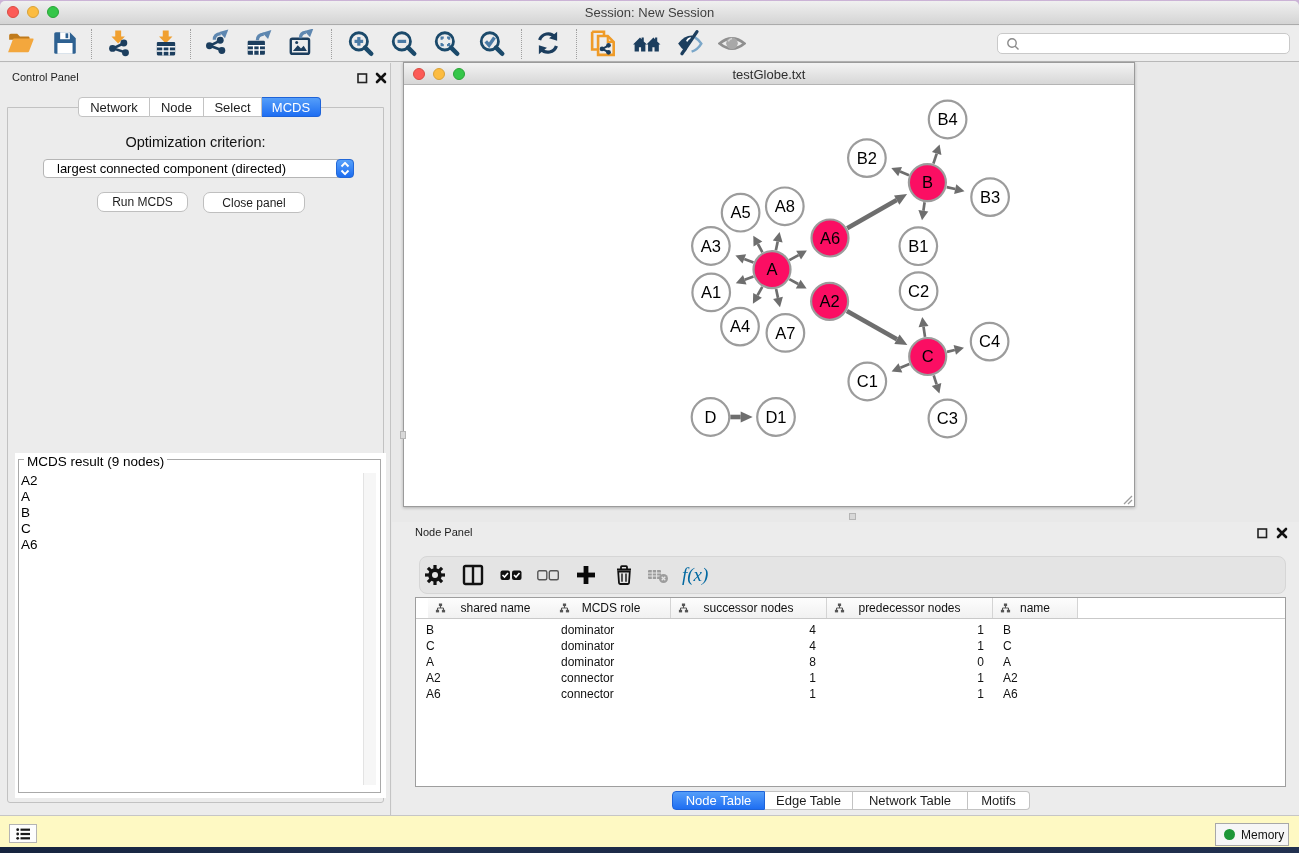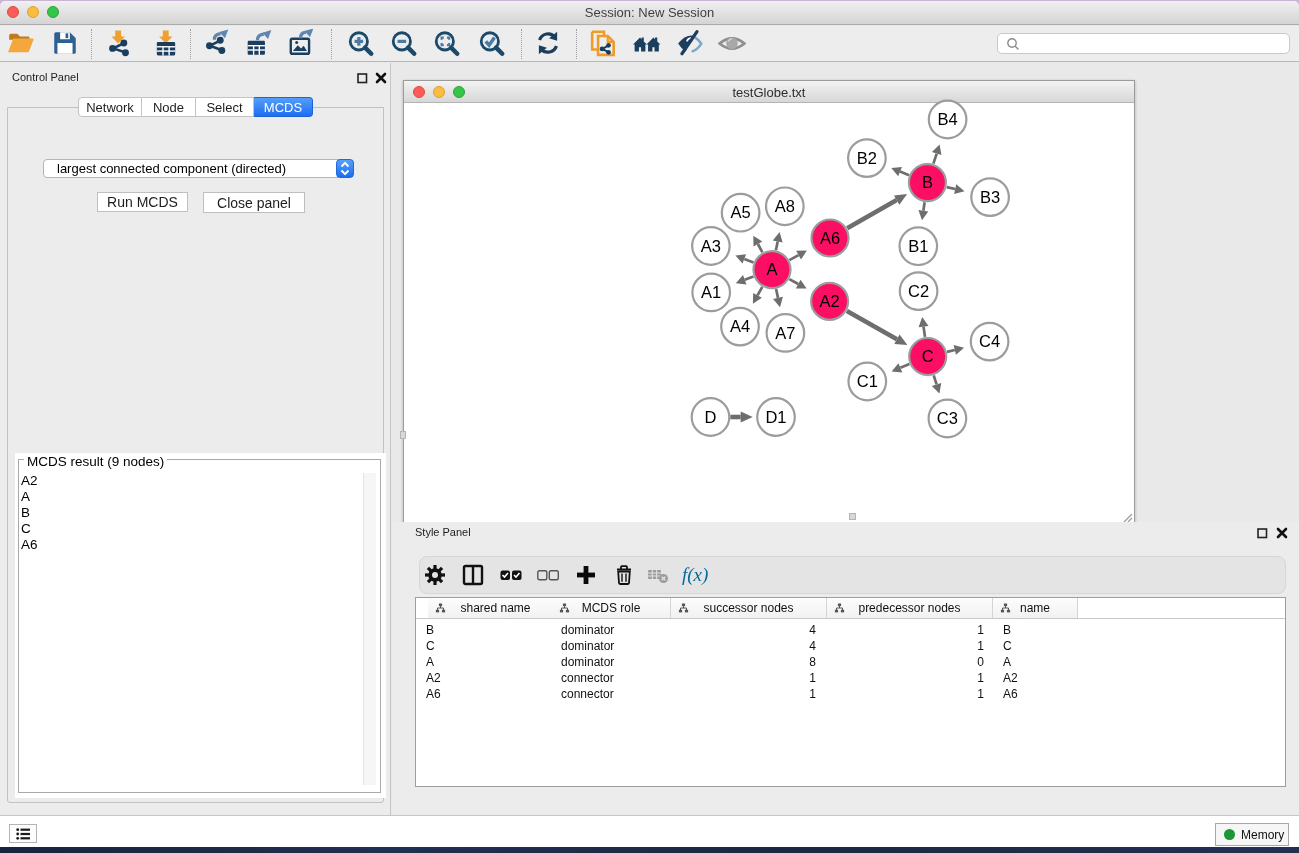--- a/index.html
+++ b/index.html
@@ -12,25 +12,25 @@
 .sep{top:3px;height:30px;width:0;border-left:1px dotted #9f9f9f}
 .searchbox{left:997px;top:7px;width:293px;height:21px;background:#fff;border:1px solid #c9c9c9;border-radius:5px}
 .cpanel{left:0;top:63px;width:391px;height:752px;background:#ececec;border-right:1px solid #c4c4c4}
 .phead{font-size:11px;color:#1d1d1d}
 .seg{position:absolute;display:flex;font-size:13px;color:#1d1d1d;z-index:5}
 .seg>div{background:#fff;border:1px solid #c3c3c3;border-left:none;display:flex;align-items:center;justify-content:center}
 .seg>div:first-child{border-left:1px solid #c3c3c3;border-radius:4px 0 0 4px}
 .seg>div:last-child{border-radius:0 4px 4px 0}
 .seg>div.sel{background:linear-gradient(#559ef9,#1e6ef2);color:#fff;border-color:#1e63d8}
 .tabcontent{left:7px;top:44px;width:377px;height:696px;border:1px solid #c2c2c2;border-radius:0 0 3px 3px;background:#ececec}
-.btn{position:absolute;background:#fff;border:1px solid #bfbfbf;border-radius:0;font-size:14px;color:#1d1d1d;display:flex;align-items:center;justify-content:center}
-.netwin{left:403px;top:80px;width:732px;height:445px;background:#fff;border:1px solid #9b9b9b;box-shadow:0 1px 3px rgba(0,0,0,.25)}
+.btn{position:absolute;background:#fff;border:1px solid #bfbfbf;border-radius:7px;font-size:12px;color:#1d1d1d;display:flex;align-items:center;justify-content:center}
+.netwin{left:403px;top:62px;width:732px;height:445px;background:#fff;border:1px solid #9b9b9b;box-shadow:0 1px 3px rgba(0,0,0,.25)}
 .netbar{left:0;top:0;width:100%;height:22px;background:linear-gradient(#f3f3f3,#d7d7d7);border-bottom:1px solid #b4b4b4}
 .tpanel{left:392px;top:522px;width:907px;height:293px;background:#ececec}
-.statusbar{left:0;top:815px;width:1299px;height:32px;background:#ffffff;border-top:1px solid #c6c6c6}
+.statusbar{left:0;top:815px;width:1299px;height:32px;background:#fef9c3;border-top:1px solid #c6c6c6}
 .navy{left:0;top:847px;width:1299px;height:6px;background:linear-gradient(90deg,#16243e,#20304f 30%,#1a2844 60%,#223150)}
 .tbl{left:415px;top:597px;width:871px;height:190px;background:#fff;border:1px solid #9e9e9e;font-size:12px;color:#111}
 .th{position:absolute;top:0;height:20px;background:linear-gradient(#fdfdfd,#f1f1f1);border-right:1px solid #d4d4d4;display:flex;align-items:center;justify-content:center}
 .cell{position:absolute;height:16px;line-height:16px}
 </style></head>
 <body>
 
 <div class="abs" style="left:0;top:0;width:1299px;height:8px;background:#cbb3d6"></div>
 
 <div class="abs titlebar"></div>
@@ -180,26 +180,27 @@
 
 <div class="abs cpanel">
 <div class="abs phead" style="left:12px;top:8px">Control Panel</div>
 <svg class="abs" style="left:357px;top:10px" width="11" height="11" viewBox="0 0 11 11">
       <rect x="1" y="1" width="8.5" height="8.5" fill="none" stroke="#222" stroke-width="1.6"></rect>
     </svg>
 <svg class="abs" style="left:375px;top:9px" width="12" height="12" viewBox="0 0 12 12">
       <path d="M2,2 L10,10 M10,2 L2,10" stroke="#111" stroke-width="2.6" stroke-linecap="round"></path>
     </svg>
 <div class="seg" style="left:78px;top:34px;height:20px">
-<div style="width:64px">Network</div>
+<div style="width:72px">Network</div>
       <div style="width:54px">Node</div>
       <div style="width:58px">Select</div>
       <div class="sel" style="width:59px">MCDS</div>
 </div>
 <div class="abs tabcontent"></div>
+<div class="abs" style="left:0;top:71px;width:391px;text-align:center;font-size:14.5px;color:#111">Optimization criterion:</div>
 <div class="abs" style="left:43px;top:96px;width:311px;height:19px;background:#fff;border:1px solid #b5b5b5;border-radius:4px"></div>
 <div class="abs" style="left:57px;top:97px;font-size:13px;color:#000;line-height:17px">largest connected component (directed)</div>
 <div class="abs" style="left:336px;top:96px;width:18px;height:19px;background:linear-gradient(#57a1fa,#1c6cf0);border:1px solid #2268d8;border-radius:4px"></div>
 <svg class="abs" style="left:339px;top:98px" width="12" height="15" viewBox="0 0 12 15">
       <path d="M2.5,5.5 L6,1.8 L9.5,5.5 M2.5,9.5 L6,13.2 L9.5,9.5" fill="none" stroke="#fff" stroke-width="1.9" stroke-linejoin="round"></path>
     </svg>
 <div class="btn" style="left:97px;top:129px;width:91px;height:20px">Run MCDS</div>
 <div class="btn" style="left:203px;top:129px;width:102px;height:21px">Close panel</div>
 
 <div class="abs" style="left:15px;top:390px;width:371px;height:345px;background:#fff"></div>
@@ -299,21 +300,21 @@
     <circle cx="710.5" cy="417.0" r="18.8" fill="#ffffff" stroke="#9c9c9c" stroke-width="2.2"></circle>
     <text x="710.5" y="422.6" text-anchor="middle" font-size="16.5" fill="#000">D</text>
     <circle cx="776.0" cy="417.0" r="18.8" fill="#ffffff" stroke="#9c9c9c" stroke-width="2.2"></circle>
     <text x="776.0" y="422.6" text-anchor="middle" font-size="16.5" fill="#000">D1</text>
   </svg>
 
 <div class="abs" style="left:849px;top:513px;width:7px;height:7px;background:#d8d8d8;border:1px solid #b5b5b5"></div>
 <div class="abs" style="left:400px;top:431px;width:6px;height:8px;background:#d8d8d8;border:1px solid #b5b5b5"></div>
 
 <div class="abs tpanel">
-<div class="abs phead" style="left:23px;top:4px">Style Panel</div>
+<div class="abs phead" style="left:23px;top:4px">Node Panel</div>
 <svg class="abs" style="left:865px;top:6px" width="11" height="11" viewBox="0 0 11 11">
       <rect x="1" y="1" width="8.5" height="8.5" fill="none" stroke="#222" stroke-width="1.6"></rect>
     </svg>
 <svg class="abs" style="left:884px;top:5px" width="12" height="12" viewBox="0 0 12 12">
       <path d="M2,2 L10,10 M10,2 L2,10" stroke="#111" stroke-width="2.6" stroke-linecap="round"></path>
     </svg>
 <div class="abs" style="left:27px;top:34px;width:867px;height:38px;background:#e4e4e4;border:1px solid #d6d6d6;border-radius:8px"></div>
 <svg class="abs" style="left:32px;top:42px" width="22" height="22" viewBox="0 0 22 22">
       <g fill="#111">
         <rect x="9.4" y="1" width="3.2" height="5" transform="rotate(0 11 11)"></rect>
@@ -447,20 +448,26 @@
       <div class="cell" style="left:145px;top:72px">connector</div>
       <div class="cell" style="left:300px;top:72px;width:100px;text-align:right">1</div>
       <div class="cell" style="left:468px;top:72px;width:100px;text-align:right">1</div>
       <div class="cell" style="left:587px;top:72px">A2</div>
       <div class="cell" style="left:10px;top:88px">A6</div>
       <div class="cell" style="left:145px;top:88px">connector</div>
       <div class="cell" style="left:300px;top:88px;width:100px;text-align:right">1</div>
       <div class="cell" style="left:468px;top:88px;width:100px;text-align:right">1</div>
       <div class="cell" style="left:587px;top:88px">A6</div>
     </div>
+<div class="seg" style="left:280px;top:269px;height:19px">
+<div class="sel" style="width:93px">Node Table</div>
+      <div style="width:88px">Edge Table</div>
+      <div style="width:115px">Network Table</div>
+      <div style="width:62px">Motifs</div>
+</div>
 </div>
 
 <div class="abs statusbar">
 <div class="abs" style="left:9px;top:8px;width:28px;height:19px;background:#fdfdfd;border:1px solid #b4b4b4"></div>
 <svg class="abs" style="left:16px;top:12px" width="14" height="12" viewBox="0 0 14 12">
       <g fill="#1a1a1a">
         <circle cx="1.7" cy="1.7" r="1.4"></circle>
         <circle cx="1.7" cy="6" r="1.4"></circle>
         <circle cx="1.7" cy="10.3" r="1.4"></circle>
         <rect x="4.5" y="0.6" width="9.5" height="2.2"></rect>

